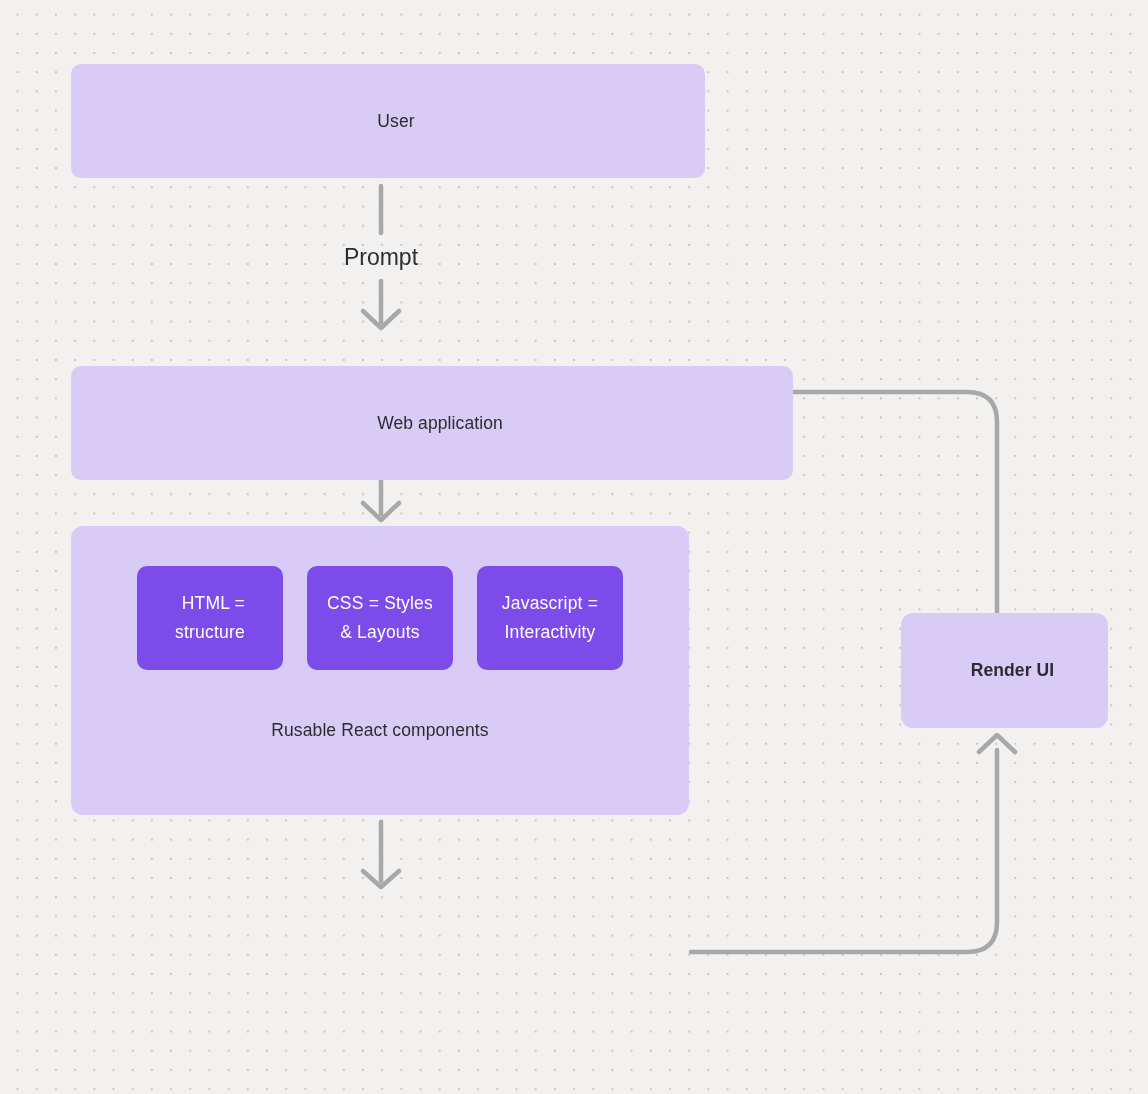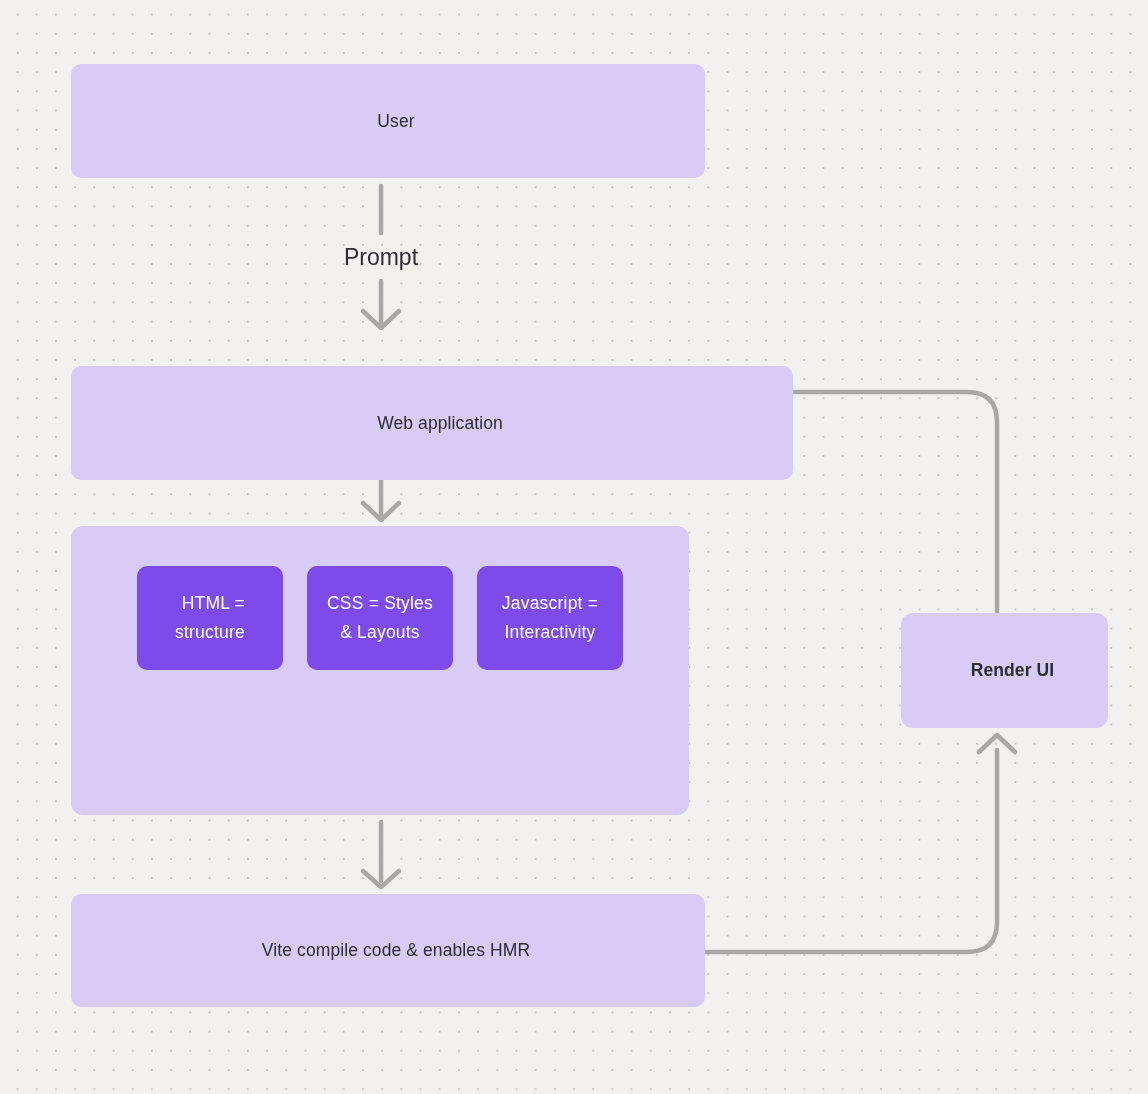--- a/index.html
+++ b/index.html
@@ -141,18 +141,18 @@
 
   <div class="chip chip-1">HTML =
 structure</div>
 
   <div class="chip chip-3">Javascript =
 Interactivity</div>
 
   <div class="chip chip-2">CSS = Styles
 &amp; Layouts</div>
 
+  <div class="group-caption">Rusable React components</div>
 
-  <div class="node node-vite">Vite compile code &amp; enables HMR</div>
 
   <div class="node node-render">Render UI</div>
 
 </div>
 
 </body></html>

